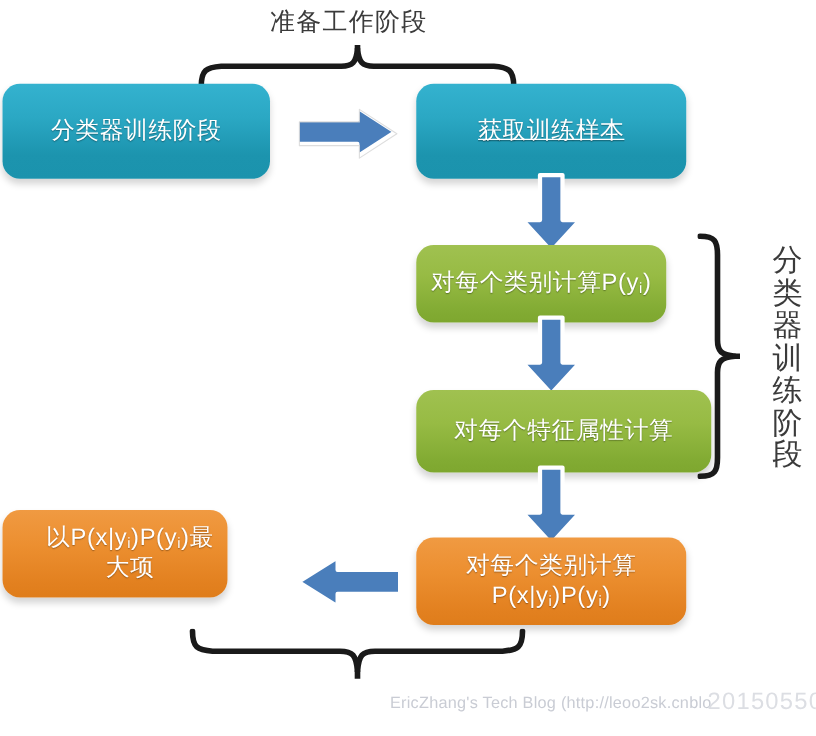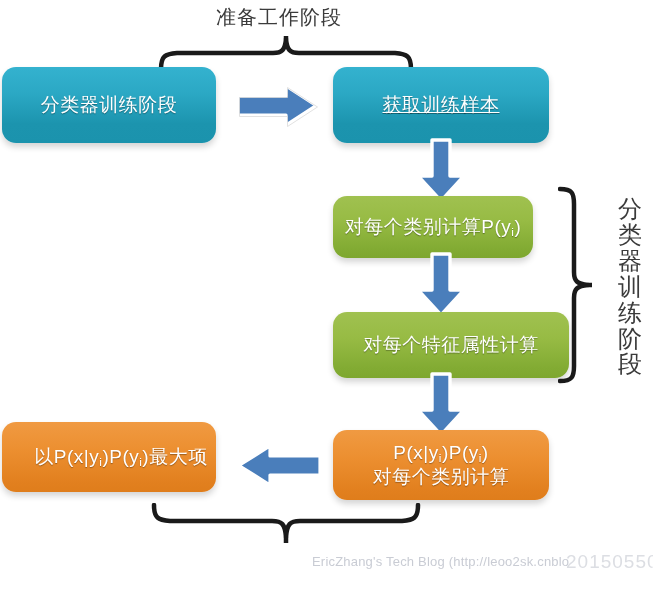--- a/index.html
+++ b/index.html
@@ -164,36 +164,36 @@
   <div class="brace" style="left:558px; top:186px; width:34px; height:200px;">
     <svg width="34" height="200" viewBox="0 0 34 200">
       <path d="M2 3 C14 3, 16 7, 16 18 L16 86 C16 95, 19 98, 30 99
                C19 100, 16 103, 16 112 L16 180 C16 191, 14 195, 2 195" fill="none" stroke="#1a1a1a" stroke-width="4.5" stroke-linecap="round" stroke-linejoin="round"></path>
       <path d="M30 99 L34 99" fill="none" stroke="#1a1a1a" stroke-width="4.5" stroke-linecap="round"></path>
     </svg>
   </div>
 
   <div class="stage-label-vertical" style="left:600px; top:196px;">分类器训练阶段</div>
 
-  <div class="box box-orange" style="left:2px; top:422px; width:214px; height:70px;padding-left:32px;">
+  <div class="box box-orange" style="left:2px; top:408px; width:180px; height:70px;padding-left:32px;">
     <span>
       <span class="box-line2"><span>以P(x|y</span><sub>i</sub><span>)P(y</span><sub>i</sub><span>)最大项</span></span>
     </span>
   </div>
 
   <div class="arrow" style="left:236px; top:443px;">
     <svg width="86" height="46" viewBox="0 0 86 46">
       <path d="M84 13 L34 13 L34 3 L3 22.5 L34 42 L34 32 L84 32 Z" fill="#4a7ebb" stroke="#ffffff" stroke-width="3.2" stroke-linejoin="round"></path>
     </svg>
   </div>
 
   <div class="box box-orange" style="left:333px; top:430px; width:216px; height:70px;">
     <span>
+      <span class="box-line2">对每个类别计算</span>
       <span class="box-line2"><span>P(x|y</span><sub>i</sub><span>)P(y</span><sub>i</sub><span>)</span></span>
-      <span class="box-line2">对每个类别计算</span>
     </span>
   </div>
 
   <div class="brace" style="left:148px; top:503px; width:276px; height:40px;">
     <svg width="276" height="40" viewBox="0 0 276 40">
       <path d="M6 2 C6 15, 10 17, 22 18 L124 18 C134 18, 137 21, 138 34
                C139 21, 142 18, 152 18 L254 18 C266 17, 270 15, 270 2" fill="none" stroke="#1a1a1a" stroke-width="4.5" stroke-linecap="round" stroke-linejoin="round"></path>
       <path d="M138 34 L138 40" fill="none" stroke="#1a1a1a" stroke-width="4.5" stroke-linecap="round"></path>
     </svg>
   </div>

